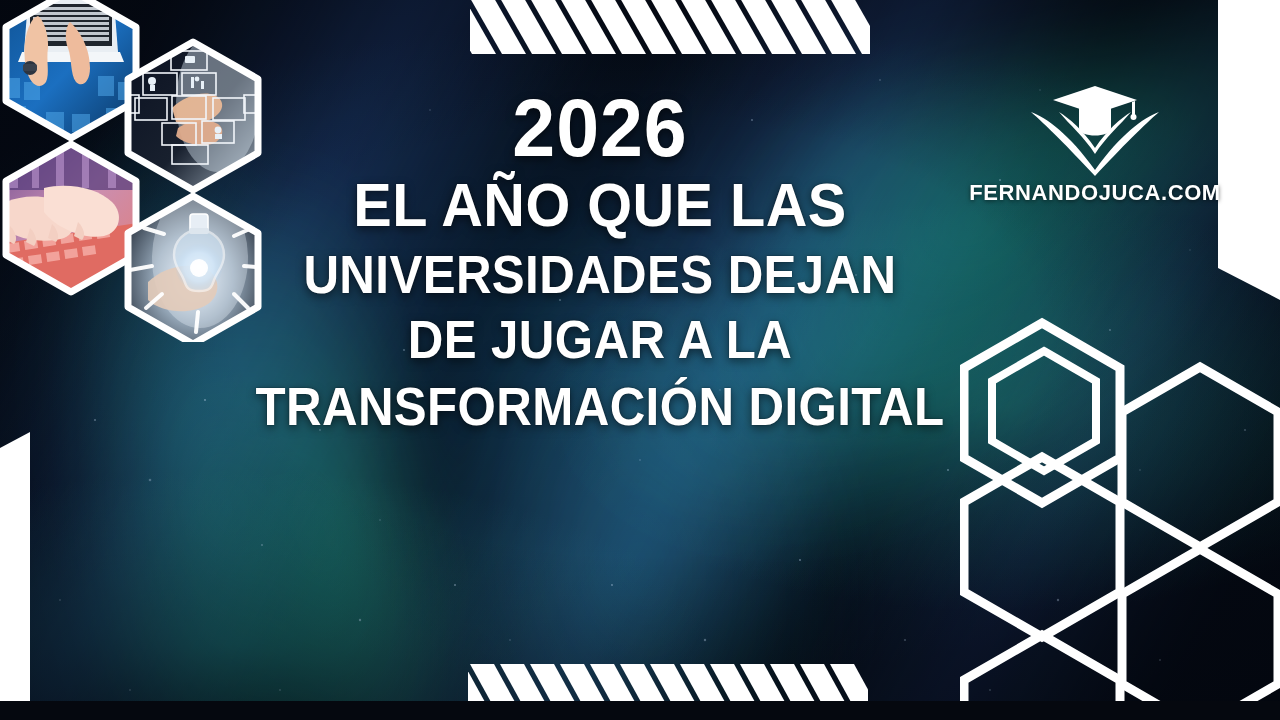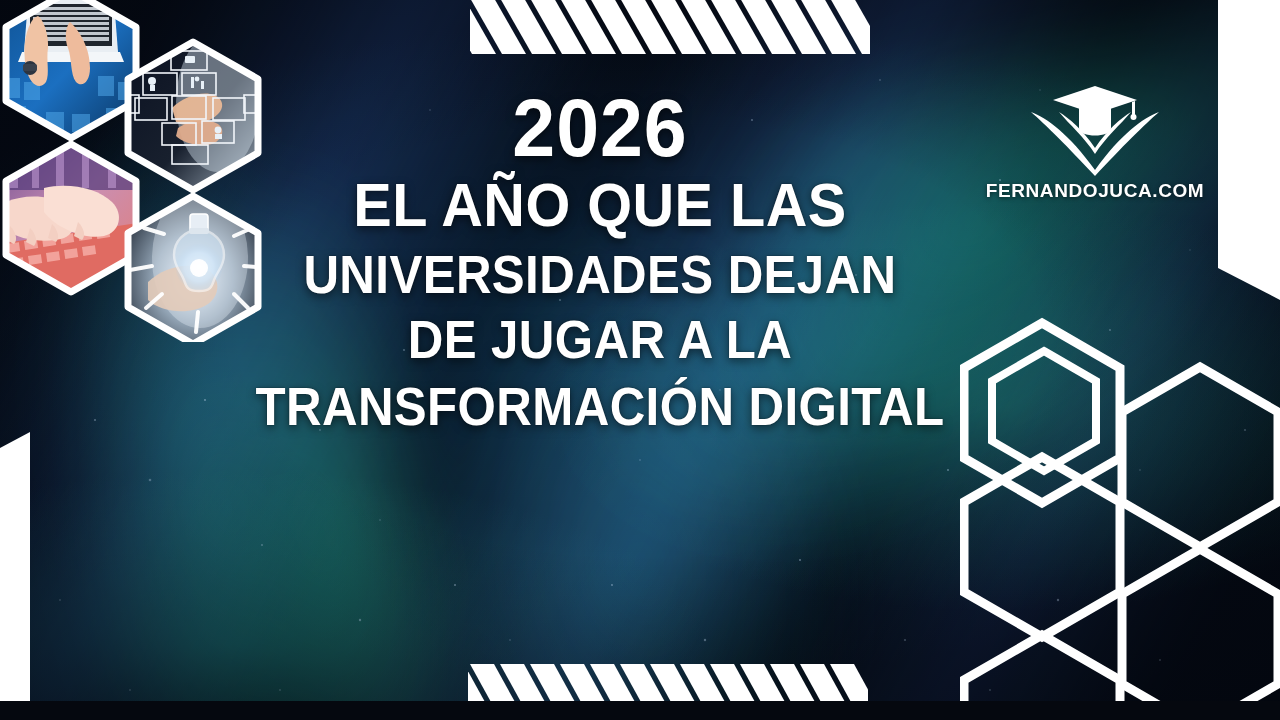--- a/index.html
+++ b/index.html
@@ -72,21 +72,21 @@
 
   
   .logo{
     position:absolute; left:945px; top:78px;
     width:300px; text-align:center;
   }
   .logo-mark{ display:block; margin:0 auto; }
   .logo-text{
     margin-top:4px;
     color:#ffffff;
-    font-size:19px;
+    font-size:22px;
     font-weight:bold;
     letter-spacing:.6px;
     font-family:"Liberation Sans", sans-serif;
     text-shadow:0 1px 4px rgba(0,0,0,.6);
   }
 
   
   .headline{
     position:absolute;
     left:180px; top:88px;

